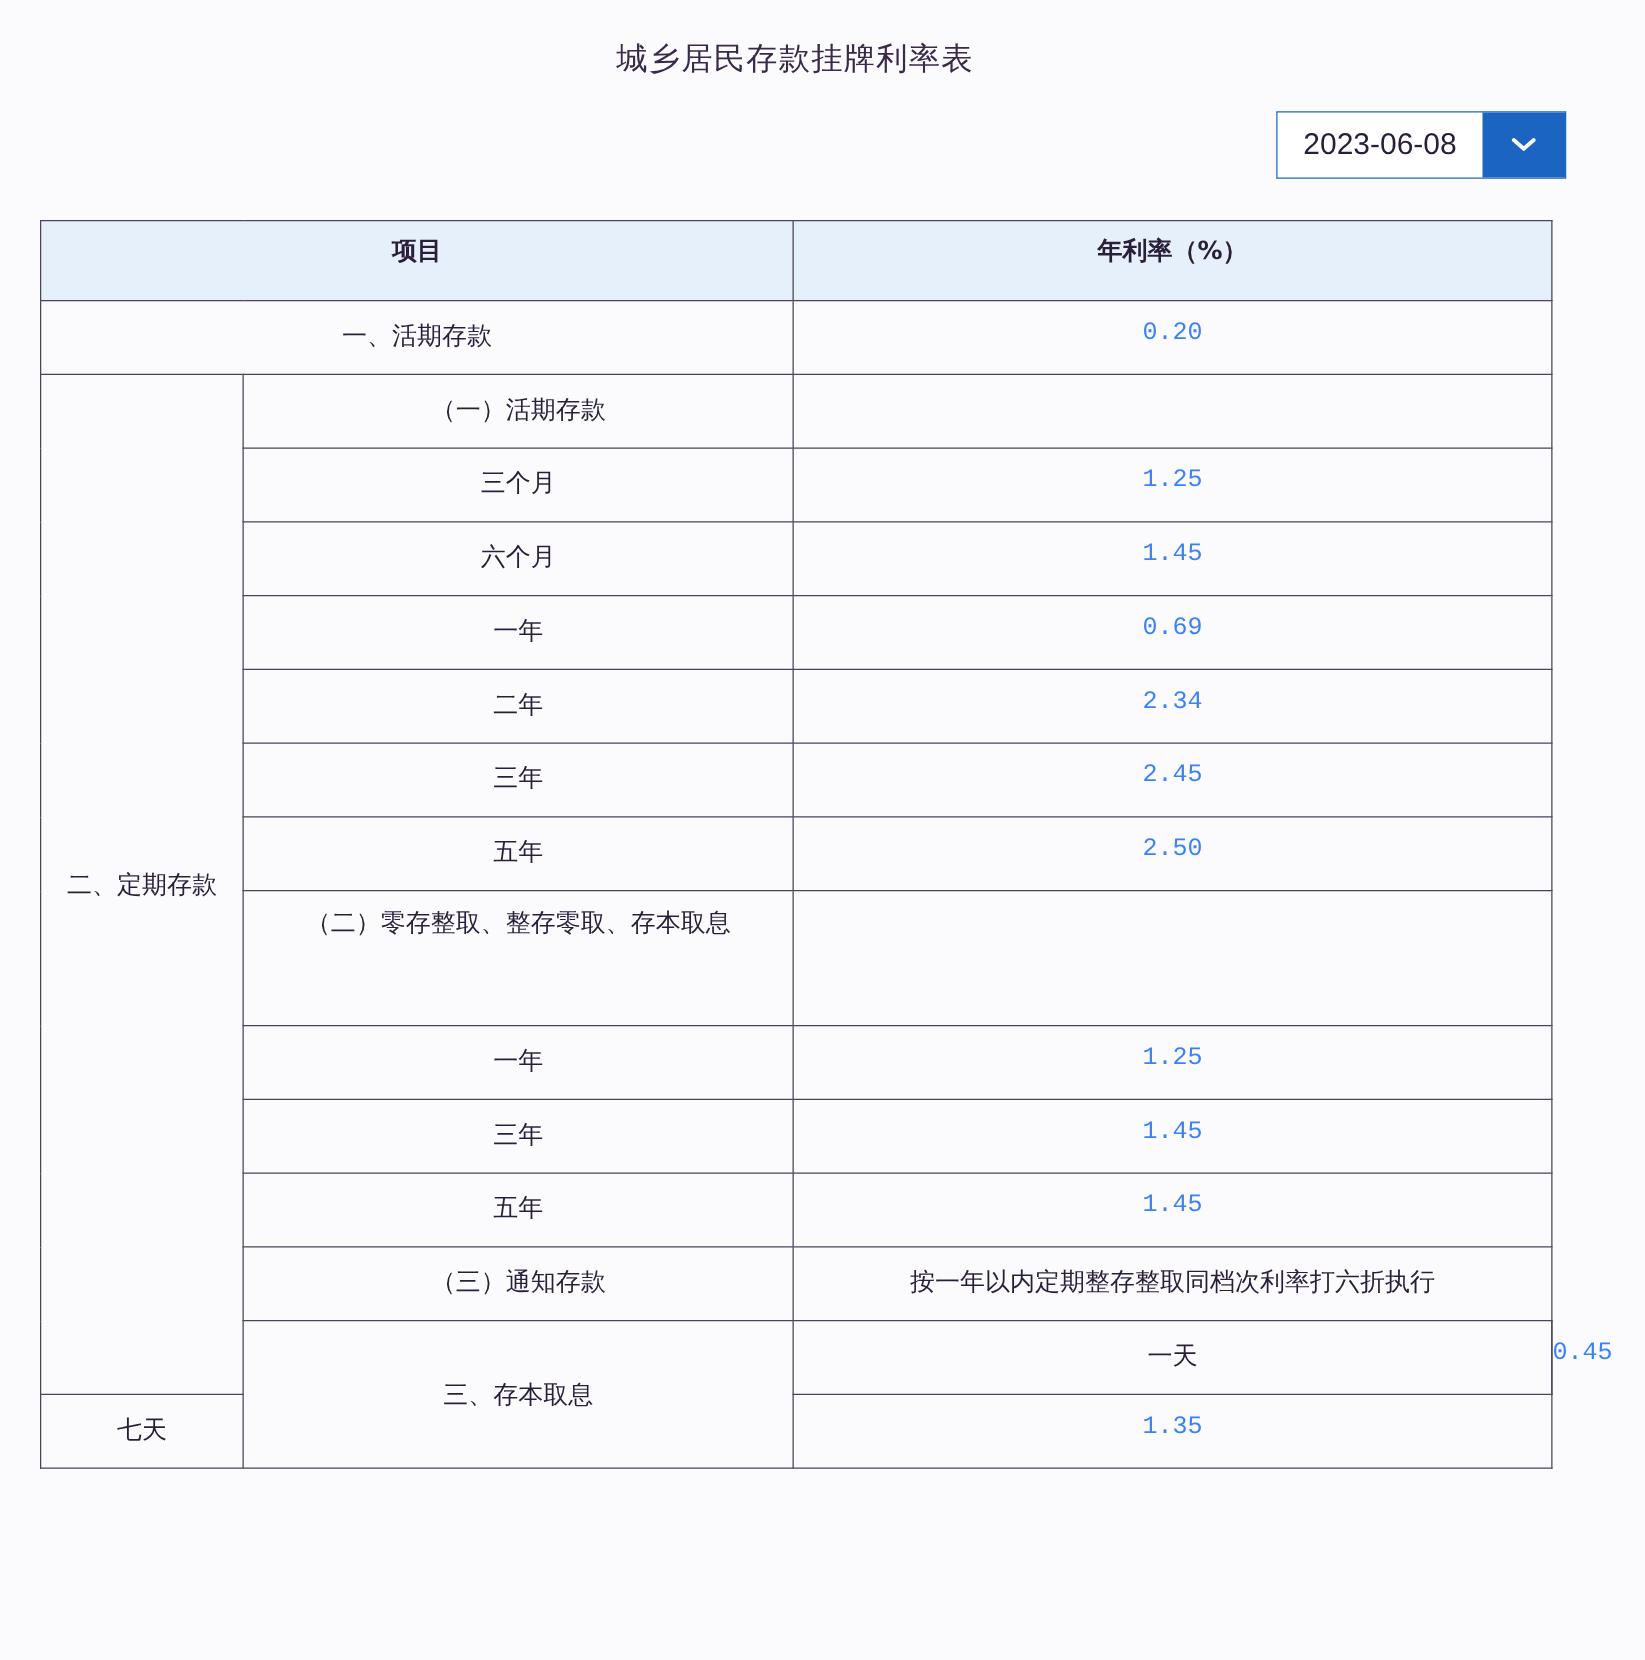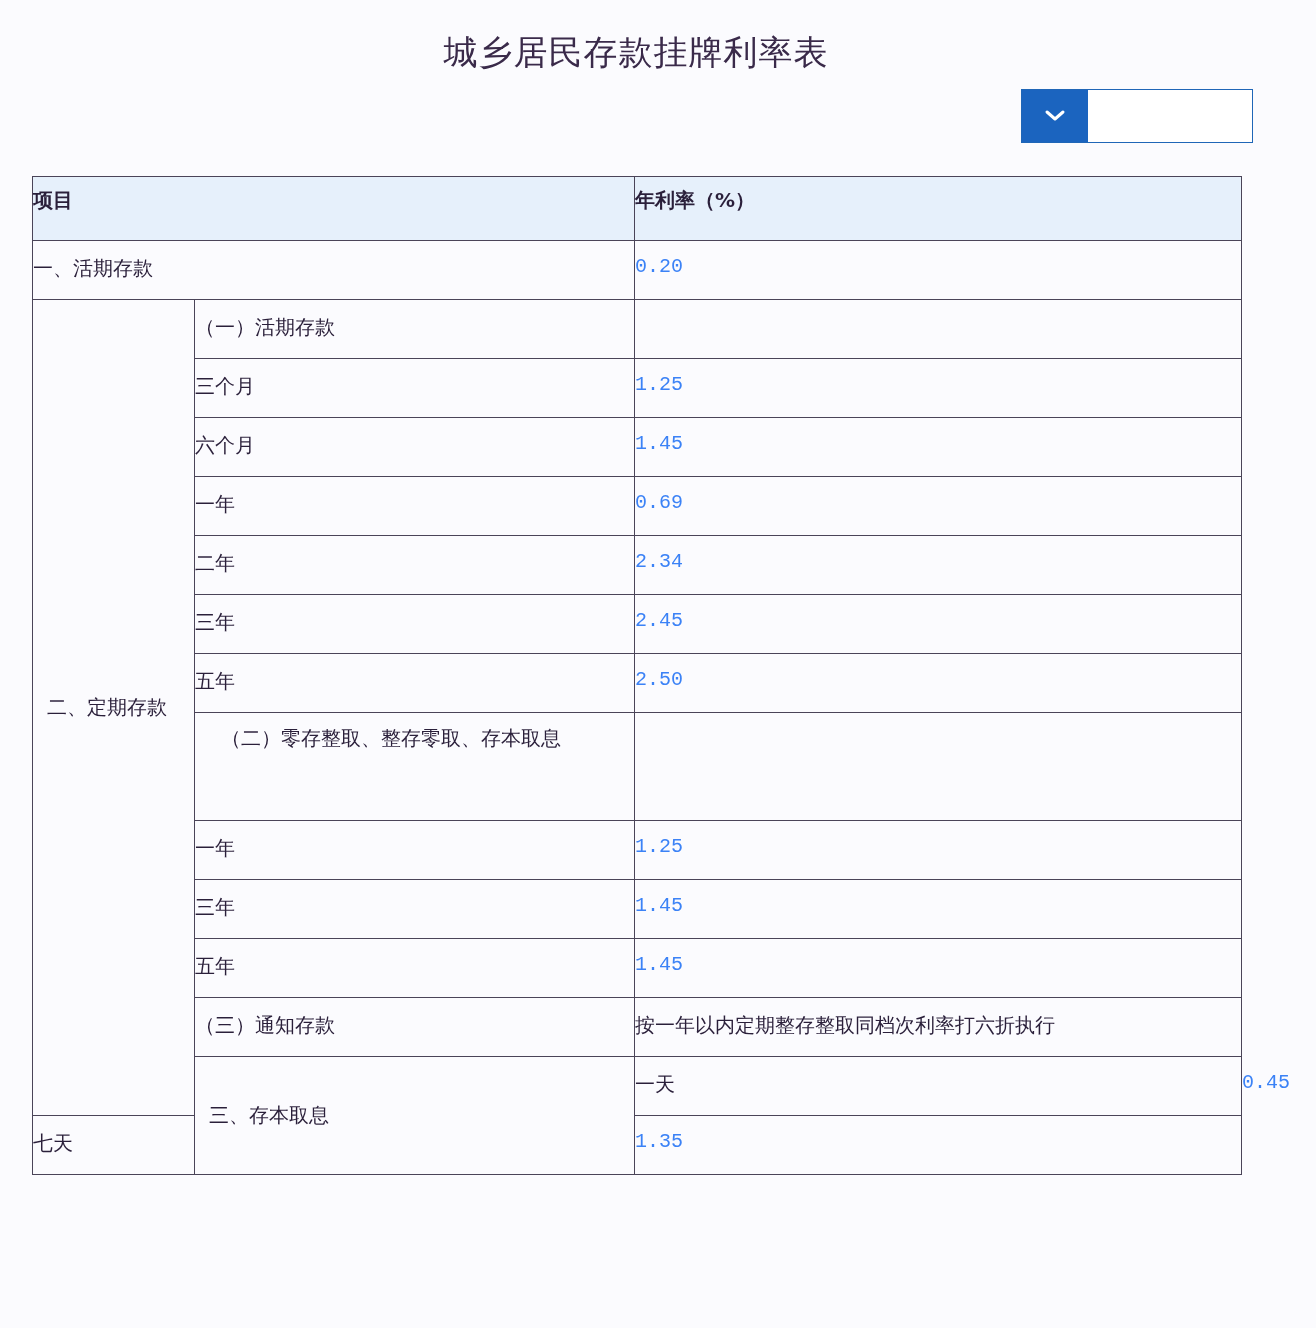--- a/index.html
+++ b/index.html
@@ -2,57 +2,58 @@
 <html><head>
 <meta charset="utf-8">
 <style>
   html, body { margin:0; padding:0; }
   body {
     width:1316px; height:1328px; background:#fbfbfe; position:relative;
     font-family:"DejaVu Sans","Liberation Sans",sans-serif; color:#2a1f3a; overflow:hidden;
   }
   .title {
     position:absolute; left:0; width:1272px; top:30px; text-align:center;
-    font-size:34px; color:#3a2a4a; letter-spacing:1px;
+    font-size:25px; color:#3a2a4a; letter-spacing:1px;
   }
   .date-select {
     position:absolute; left:1021px; top:89px; width:232px; height:54px;
     display:flex; border:1px solid #1f66b7; box-sizing:border-box; background:#fff; cursor:pointer;
   }
   .date-value {
     flex:1; display:flex; align-items:center; justify-content:center;
     font-family:"Liberation Sans",sans-serif; font-size:24px; color:#2a1f3a;
   }
   .date-btn {
     width:66px; background:#1b64bf; display:flex; align-items:center; justify-content:center;
   }
   table.rates {
     position:absolute; left:32px; top:176px; width:1209px;
     border-collapse:collapse; table-layout:fixed;
   }
   table.rates td, table.rates th {
-    border:1.5px solid #4a4458; padding:0; text-align:left; vertical-align:top;
+    border:1.5px solid #4a4458; padding:0; text-align:center; vertical-align:top;
     font-size:20px; font-weight:normal;
   }
   table.rates th {
     background:#e6f0fb; height:64px; font-weight:bold; padding-top:10px; box-sizing:border-box;
   }
   table.rates td { height:59px; padding-top:14px; box-sizing:border-box; }
   .bold { font-weight:bold; }
   .num { font-family:"Liberation Mono","DejaVu Sans Mono",monospace; font-size:20px; color:#3b82f6; }
   .group { vertical-align:middle !important; padding:0 14px !important; line-height:43px; font-weight:bold; }
   .wrap { line-height:43px; padding:4px 26px 0 26px !important; }
   .tall { height:108px !important; }
 </style>
 </head>
 <body>
 
 <div class="title">城乡居民存款挂牌利率表</div>
 
 <div class="date-select">
+  <div class="date-value">2023-06-08</div>
   <div class="date-btn">
     <svg width="22" height="14" viewBox="0 0 22 14">
       <polyline points="3,3 11,10 19,3" fill="none" stroke="#ffffff" stroke-width="3" stroke-linecap="round" stroke-linejoin="round"></polyline>
     </svg>
   </div>
 </div>
 
 <table class="rates">
   <colgroup>
     <col style="width:162px">

